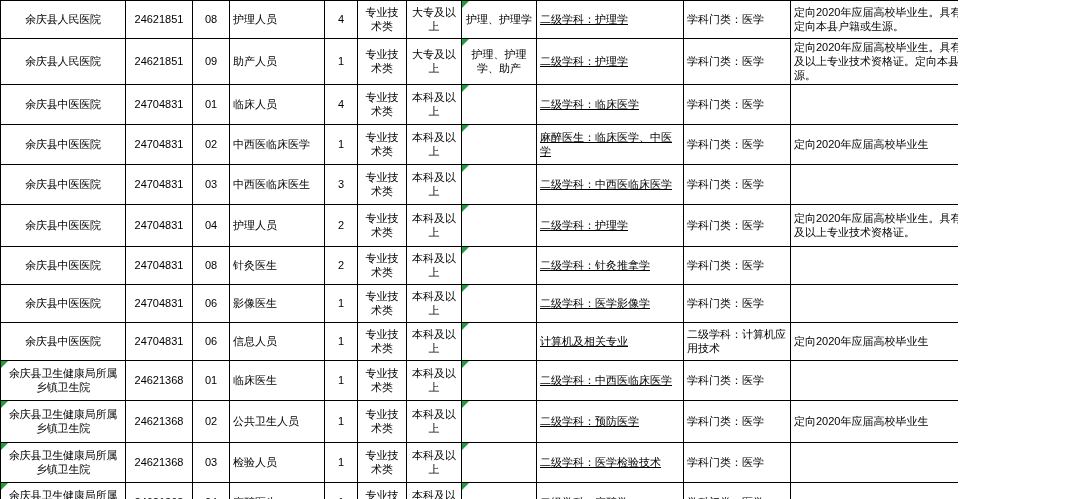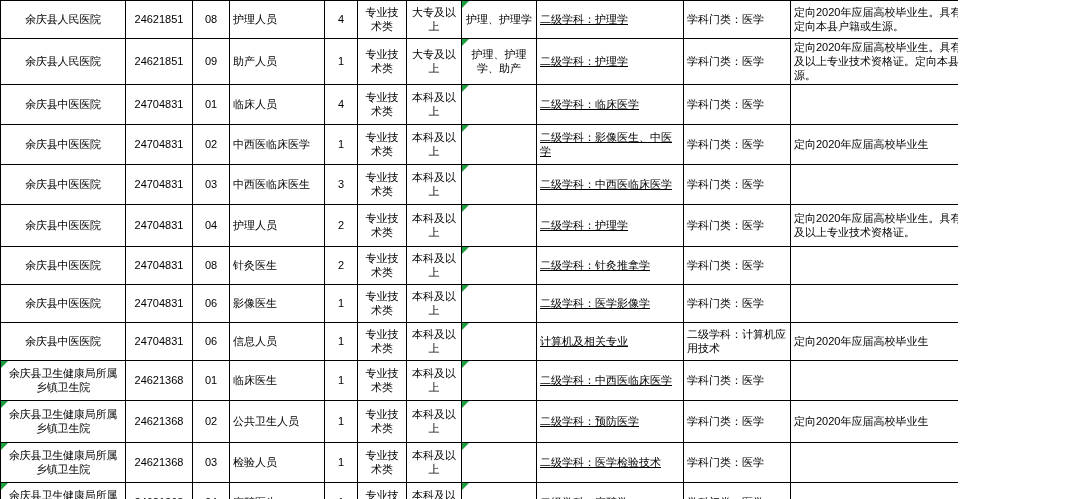--- a/index.html
+++ b/index.html
@@ -112,21 +112,21 @@
         </tr>
         <tr style="height: 40px;">
           <td class="c0 tight">余庆县中医医院</td>
           <td class="c1">24704831</td>
           <td class="c2">02</td>
           <td class="c3">中西医临床医学</td>
           <td class="c4">1</td>
           <td class="c5 small">专业技术类</td>
           <td class="c6 small">本科及以上</td>
           <td class="c7 small mark-tl"></td>
-          <td class="c8">二级学科：影像医生、中医学</td>
+          <td class="c8">麻醉医生：临床医学、中医学</td>
           <td class="c9">学科门类：医学</td>
           <td class="c10 small">定向2020年应届高校毕业生</td>
           <td class="c11">编制备案管理</td>
         </tr>
         <tr style="height: 40px;">
           <td class="c0 tight">余庆县中医医院</td>
           <td class="c1">24704831</td>
           <td class="c2">03</td>
           <td class="c3">中西医临床医生</td>
           <td class="c4">3</td>

